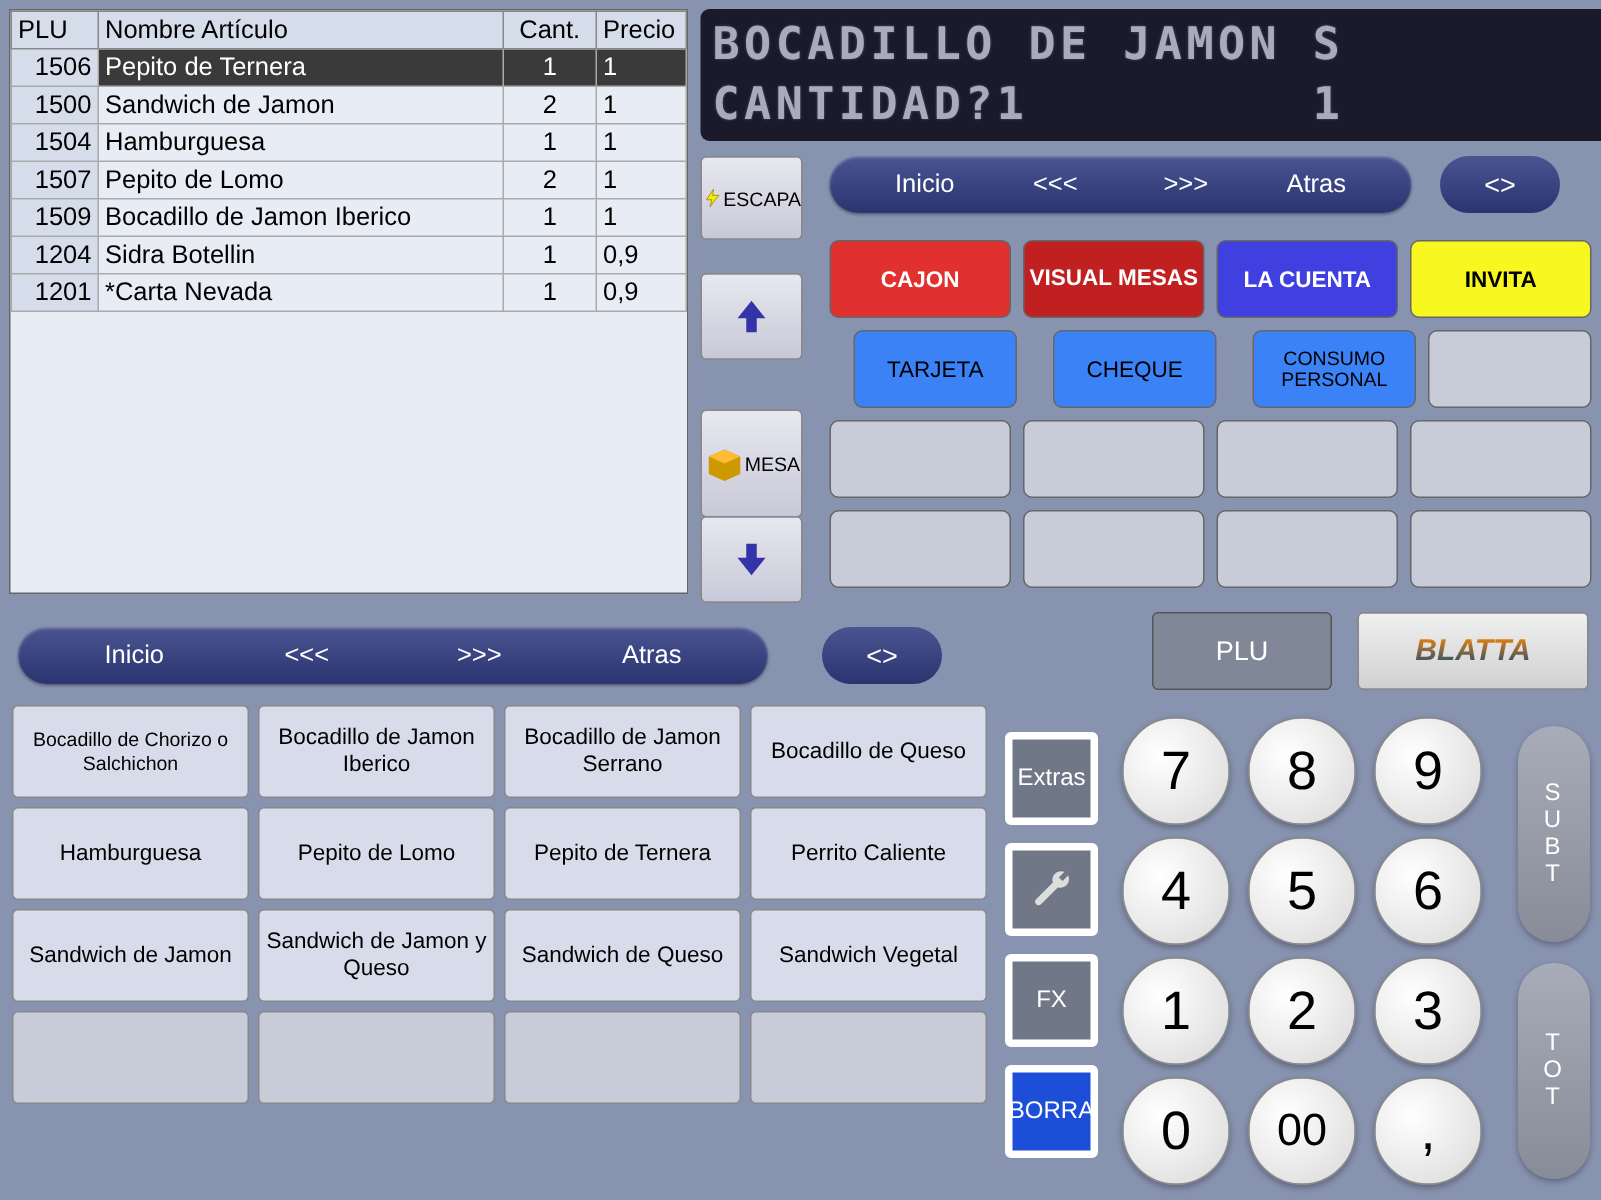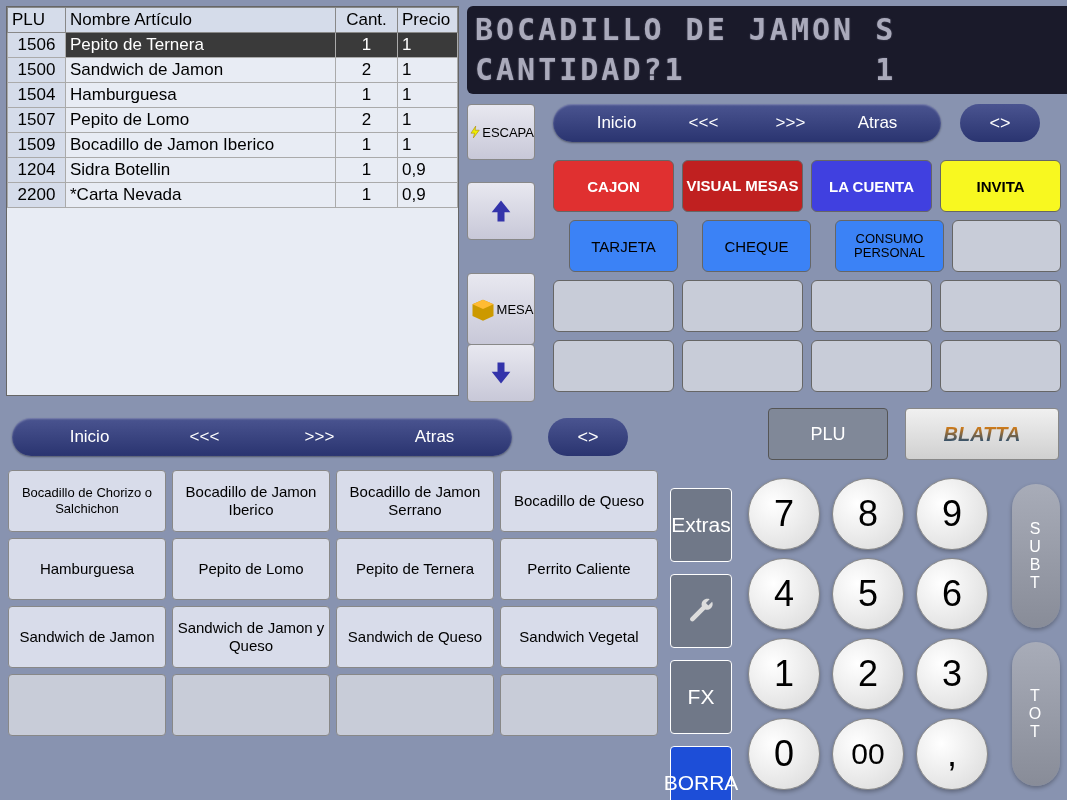--- a/index.html
+++ b/index.html
@@ -6,21 +6,21 @@
 body { background: #8893b0; width: 1067px; height: 800px; overflow: hidden; }
 
 
 .order-table { position: absolute; left: 6px; top: 6px; width: 453px; height: 390px; background: #e8ecf4; border: 1px solid #666; }
 .order-table table { width: 100%; border-collapse: collapse; }
 .order-table th { background: #d5dcea; border: 1px solid #888; padding: 2px 4px; font-weight: normal; text-align: left; font-size: 17px; }
 .order-table th:nth-child(1) { width: 58px; }
 .order-table th:nth-child(3) { width: 62px; text-align: center; }
 .order-table th:nth-child(4) { width: 60px; }
 .order-table td { border: 1px solid #aaa; padding: 2px 4px; font-size: 17px; background: #e8ecf4; }
-.order-table td:nth-child(1) { text-align: center; background: #d5dcea; }
+.order-table td:nth-child(1) { text-align: right; background: #d5dcea; }
 .order-table td:nth-child(3) { text-align: center; }
 .order-table tr.selected td { background: #3a3a3a; color: #fff; }
 .order-table tr.selected td:nth-child(1) { background: #d5dcea; color: #000; }
 
 
 .led-display { position: absolute; left: 467px; top: 6px; width: 676px; height: 88px; background: #1a1a2a; border-radius: 6px; display: flex; flex-direction: column; justify-content: center; padding: 4px 8px; }
 .led-line { font-family: monospace; font-size: 30px; letter-spacing: 3px; color: #aab; font-weight: bold; white-space: pre; line-height: 40px; text-shadow: 0 0 2px #556; }
 
 
 .nav-pill { background: linear-gradient(#4a5490, #2a3470); border-radius: 22px; height: 38px; display: flex; align-items: center; padding: 0 20px; color: #fff; font-size: 17px; box-shadow: inset 0 1px 2px rgba(255,255,255,.3), 0 1px 2px rgba(0,0,0,.4); }
@@ -62,21 +62,21 @@
 
 
 .product-grid { position: absolute; left: 8px; top: 470px; width: 650px; }
 .product-row { display: flex; gap: 6px; margin-bottom: 6px; }
 .product-btn { flex: 1; height: 62px; background: #d8dcea; border: 1px solid #888; border-radius: 4px; display: flex; align-items: center; justify-content: center; text-align: center; font-size: 15px; padding: 4px; cursor: pointer; line-height: 1.2; }
 .product-btn.small-text { font-size: 13px; }
 .product-btn.empty { background: #c8ccd8; }
 
 
 .side-col { position: absolute; left: 670px; top: 488px; width: 62px; }
-.side-col-btn { height: 74px; margin-bottom: 12px; background: #707888; color: #fff; border: 1px solid #ffffff; border-radius: 4px; display: flex; align-items: center; justify-content: center; font-size: 21px; cursor: pointer; }
+.side-col-btn { height: 62px; margin-bottom: 12px; background: #707888; color: #fff; border: 5px solid #ffffff; border-radius: 4px; display: flex; align-items: center; justify-content: center; font-size: 16px; cursor: pointer; }
 .side-col-btn.borra { background: #1d4ed8; margin-top: 12px; }
 .side-col-btn svg { width: 28px; height: 28px; fill: #ddd; }
 
 
 .keypad { position: absolute; left: 748px; top: 478px; width: 314px; }
 .keypad-row { display: flex; gap: 12px; margin-bottom: 8px; }
 .key { width: 72px; height: 72px; background: radial-gradient(circle at 35% 35%, #fff, #d8d8d8); border-radius: 50%; border: 1px solid #888; display: flex; align-items: center; justify-content: center; font-size: 36px; cursor: pointer; box-shadow: 0 2px 4px rgba(0,0,0,.3); }
 
 .tall-btn { position: absolute; width: 48px; height: 144px; background: linear-gradient(#a8acb8, #888c98); border-radius: 24px; color: #fff; display: flex; flex-direction: column; align-items: center; justify-content: center; font-size: 16px; cursor: pointer; box-shadow: 0 2px 4px rgba(0,0,0,.3); letter-spacing: 2px; }
 .subt-btn { left: 1012px; top: 484px; }
@@ -127,21 +127,21 @@
           <td>1</td>
           <td>1</td>
         </tr>
         <tr>
           <td>1204</td>
           <td>Sidra Botellin</td>
           <td>1</td>
           <td>0,9</td>
         </tr>
         <tr>
-          <td>2200</td>
+          <td>1201</td>
           <td>*Carta Nevada</td>
           <td>1</td>
           <td>0,9</td>
         </tr>
       </tbody>
   </table>
 </div>
 
 <div class="led-display">
   <div class="led-line">BOCADILLO DE JAMON S</div>

